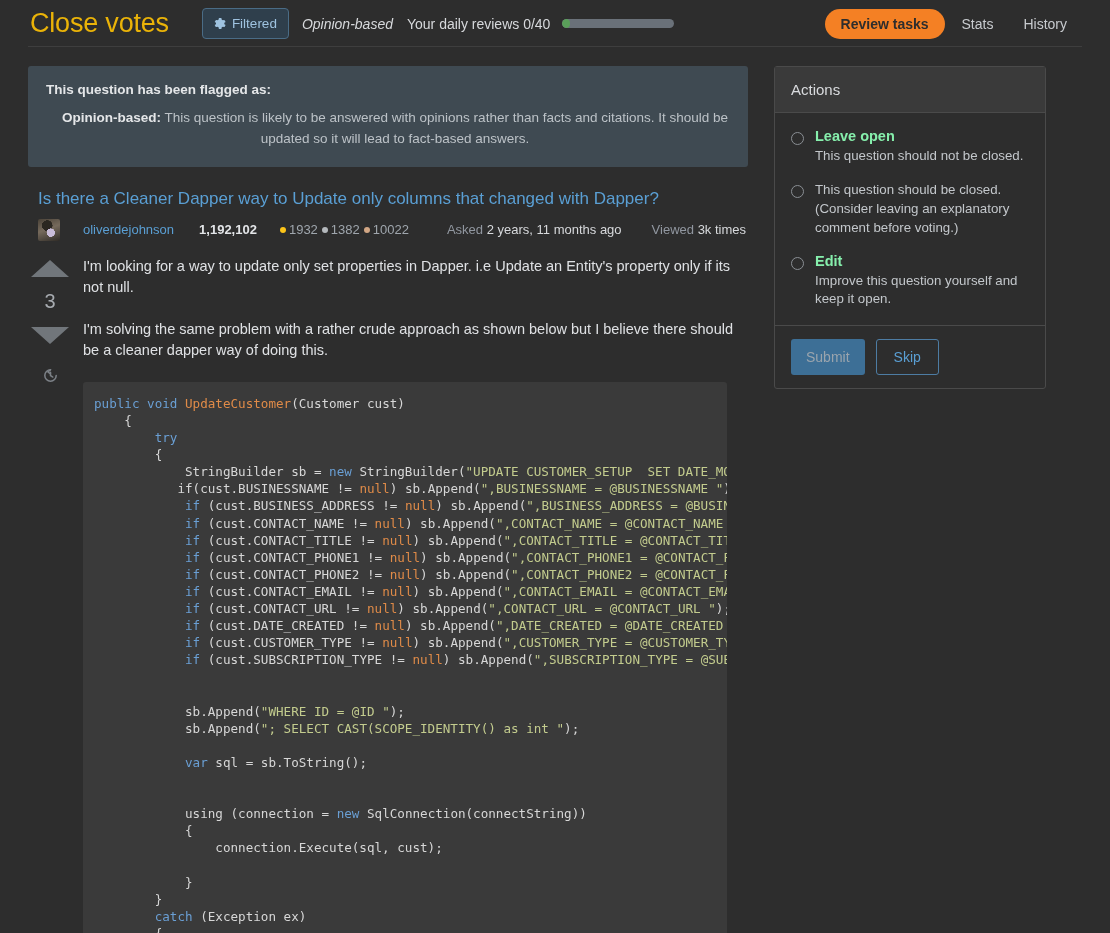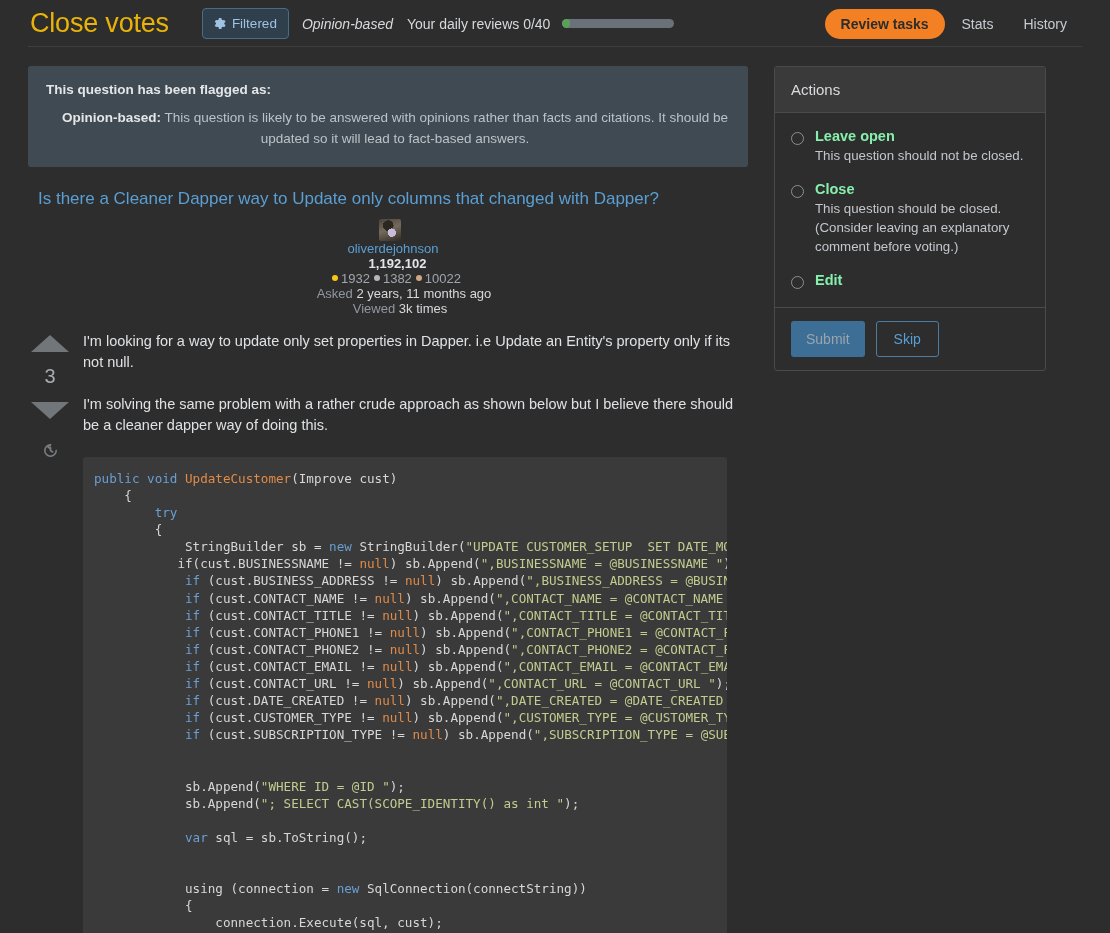--- a/index.html
+++ b/index.html
@@ -147,23 +147,22 @@
     font-size: 17px;
     margin: 22px 0 0 10px;
     text-decoration: none;
     cursor: pointer;
   }
   .q-meta {
     display: flex;
     align-items: center;
     margin: 10px 0 15px 10px;
     font-size: 13px;
-    gap: 0;
+    gap: 16px;
     flex-wrap: nowrap;
-    flex-direction: column;
   }
   .avatar {
     width: 22px; height: 22px;
     border-radius: 2px;
     margin-right: 7px;
     flex: none;
     background:
       radial-gradient(circle at 58% 62%, #c9bcd8 0 22%, rgba(201,188,216,0) 23%),
       radial-gradient(circle at 42% 30%, #2b2721 0 26%, rgba(43,39,33,0) 27%),
       linear-gradient(160deg, #4a4238 0%, #766a5c 45%, #2f2b26 100%);
@@ -383,21 +382,21 @@
             <path d="M10 4L7.2 6.2 10 8.2" stroke-linecap="round" stroke-linejoin="round" fill="none"></path>
             <path d="M10 6.6V10l2.4 1.6" stroke-linecap="round"></path>
           </svg>
         </span>
       </div>
 
       <div class="postcell">
         <p class="post-para">I'm looking for a way to update only set properties in Dapper. i.e Update an Entity's property only if its not null.</p>
         <p class="post-para">I'm solving the same problem with a rather crude approach as shown below but I believe there should be a cleaner dapper way of doing this.</p>
         <div class="codeblock">
-          <pre id="code-content"><span class="k">public </span><span class="k">void </span><span class="fn">UpdateCustomer</span><span class="p">(Improve cust)</span>
+          <pre id="code-content"><span class="k">public </span><span class="k">void </span><span class="fn">UpdateCustomer</span><span class="p">(Customer cust)</span>
 <span class="p">    {</span>
 <span class="p">        </span><span class="k">try</span>
 <span class="p">        {</span>
 <span class="p">            StringBuilder sb = </span><span class="k">new</span><span class="p"> StringBuilder(</span><span class="s">"UPDATE CUSTOMER_SETUP  SET DATE_MODIFIED = @DATE_MODIFIED "</span>
 <span class="p">           if(cust.BUSINESSNAME != </span><span class="n">null</span><span class="p">) sb.Append(</span><span class="s">",BUSINESSNAME = @BUSINESSNAME "</span><span class="p">);</span>
 <span class="p">            </span><span class="k">if</span><span class="p"> (cust.BUSINESS_ADDRESS != </span><span class="n">null</span><span class="p">) sb.Append(</span><span class="s">",BUSINESS_ADDRESS = @BUSINESS_ADDRESS "</span>
 <span class="p">            </span><span class="k">if</span><span class="p"> (cust.CONTACT_NAME != </span><span class="n">null</span><span class="p">) sb.Append(</span><span class="s">",CONTACT_NAME = @CONTACT_NAME "</span>
 <span class="p">            </span><span class="k">if</span><span class="p"> (cust.CONTACT_TITLE != </span><span class="n">null</span><span class="p">) sb.Append(</span><span class="s">",CONTACT_TITLE = @CONTACT_TITLE "</span>
 <span class="p">            </span><span class="k">if</span><span class="p"> (cust.CONTACT_PHONE1 != </span><span class="n">null</span><span class="p">) sb.Append(</span><span class="s">",CONTACT_PHONE1 = @CONTACT_PHONE1 "</span>
 <span class="p">            </span><span class="k">if</span><span class="p"> (cust.CONTACT_PHONE2 != </span><span class="n">null</span><span class="p">) sb.Append(</span><span class="s">",CONTACT_PHONE2 = @CONTACT_PHONE2 "</span>
@@ -435,28 +434,28 @@
           <div class="action-item">
             <span class="radio"></span>
             <div>
               <span class="action-label">Leave open</span>
               <span class="action-desc">This question should not be closed.</span>
             </div>
           </div>
           <div class="action-item">
             <span class="radio"></span>
             <div>
-              <span class="action-label">Close</span>
               <span class="action-desc">This question should be closed. (Consider leaving an explanatory comment before voting.)</span>
             </div>
           </div>
           <div class="action-item">
             <span class="radio"></span>
             <div>
               <span class="action-label">Edit</span>
+              <span class="action-desc">Improve this question yourself and keep it open.</span>
             </div>
           </div>
         </div>
       <div class="actions-footer">
         <button class="btn-submit">Submit</button>
         <button class="btn-skip">Skip</button>
       </div>
     </div>
   </div>
 </div>

